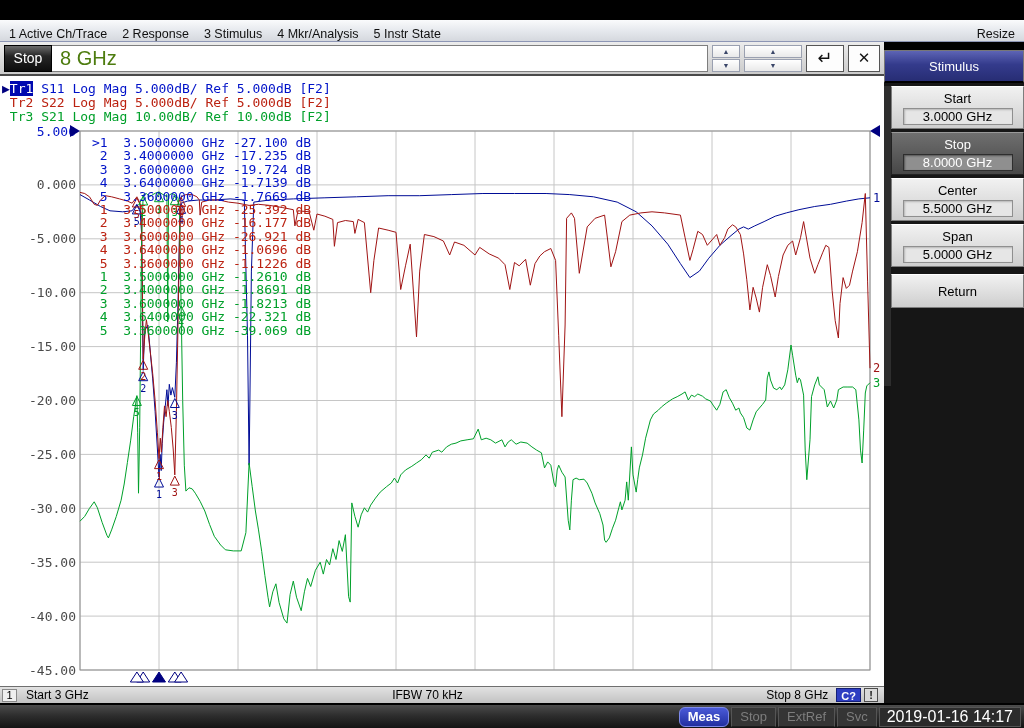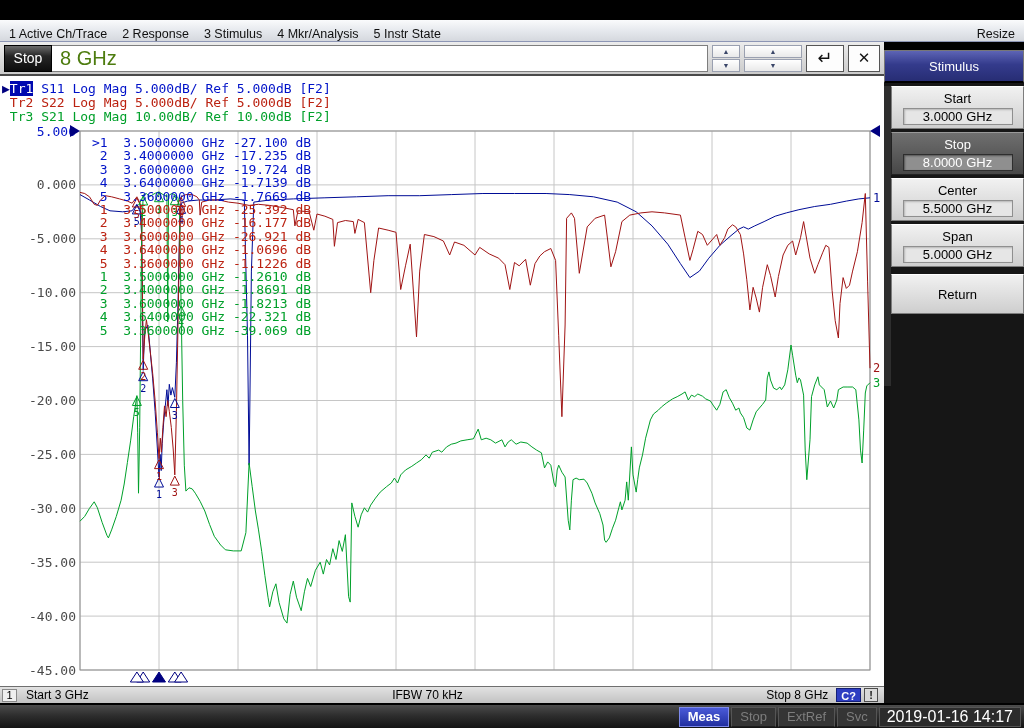--- a/index.html
+++ b/index.html
@@ -62,30 +62,30 @@
   .sb-header{height:33px;margin-left:-7px;background:linear-gradient(#5d64b5,#343b8c 45%,#272d74);
     color:#fff;font-size:13px;display:flex;align-items:center;justify-content:center;
     border:1px solid #777;border-bottom:2px solid #000;}
   .sb-key{margin-top:3px;height:43px;background:linear-gradient(#f1f1f1,#cecece);
     border:1px solid #7d7d7d;border-top-color:#fff;color:#000;font-size:13px;
     display:flex;flex-direction:column;align-items:center;justify-content:center;cursor:default;}
   .sb-key .val{margin-top:2px;width:110px;height:17px;line-height:15px;text-align:center;
     background:#e6e6e6;border:1px solid #8f8f8f;box-shadow:inset 1px 1px 2px #b5b5b5;}
   .sb-key.active{background:linear-gradient(#6f6f6f,#474747);color:#fff;border-color:#222;border-top-color:#999;}
   .sb-key.active .val{background:#8f8f8f;color:#fff;border-color:#2e2e2e;box-shadow:inset 1px 1px 2px #555;}
-  .sb-return{margin-top:7px;height:40px;background:linear-gradient(#f1f1f1,#cecece);
+  .sb-return{margin-top:7px;height:34px;background:linear-gradient(#f1f1f1,#cecece);
     border:1px solid #7d7d7d;border-top-color:#fff;color:#000;font-size:13px;
     display:flex;align-items:center;justify-content:center;cursor:default;}
   
   .statusbar{position:absolute;left:0;top:703px;width:1024px;height:25px;
     background:linear-gradient(#4c4c4c,#2e2e2e 45%,#141414);border-top:2px solid #000;
     display:flex;align-items:center;justify-content:flex-end;padding:0 3px;gap:2px;}
   .st-item{height:20px;line-height:18px;padding:0 8px;font-size:13px;color:#7d7d7d;
     background:#353535;border:1px solid #555;border-bottom-color:#1d1d1d;}
-  .st-item.on{background:linear-gradient(#4a5ad8,#212fa0);color:#fff;border-color:#7d89ea;font-weight:bold;}
+  .st-item.on{background:linear-gradient(#4a5ad8,#212fa0);color:#fff;border-color:#7d89ea;font-weight:bold;border-radius:6px;}
   .st-time{color:#fff;font-size:16px;height:20px;line-height:18px;padding:0 7px;
     background:#2b2b2b;border:1px solid #555;min-width:138px;text-align:center;}
 </style>
 </head>
 <body>
 
 <div class="screen">
 
 
   <div class="menubar">

